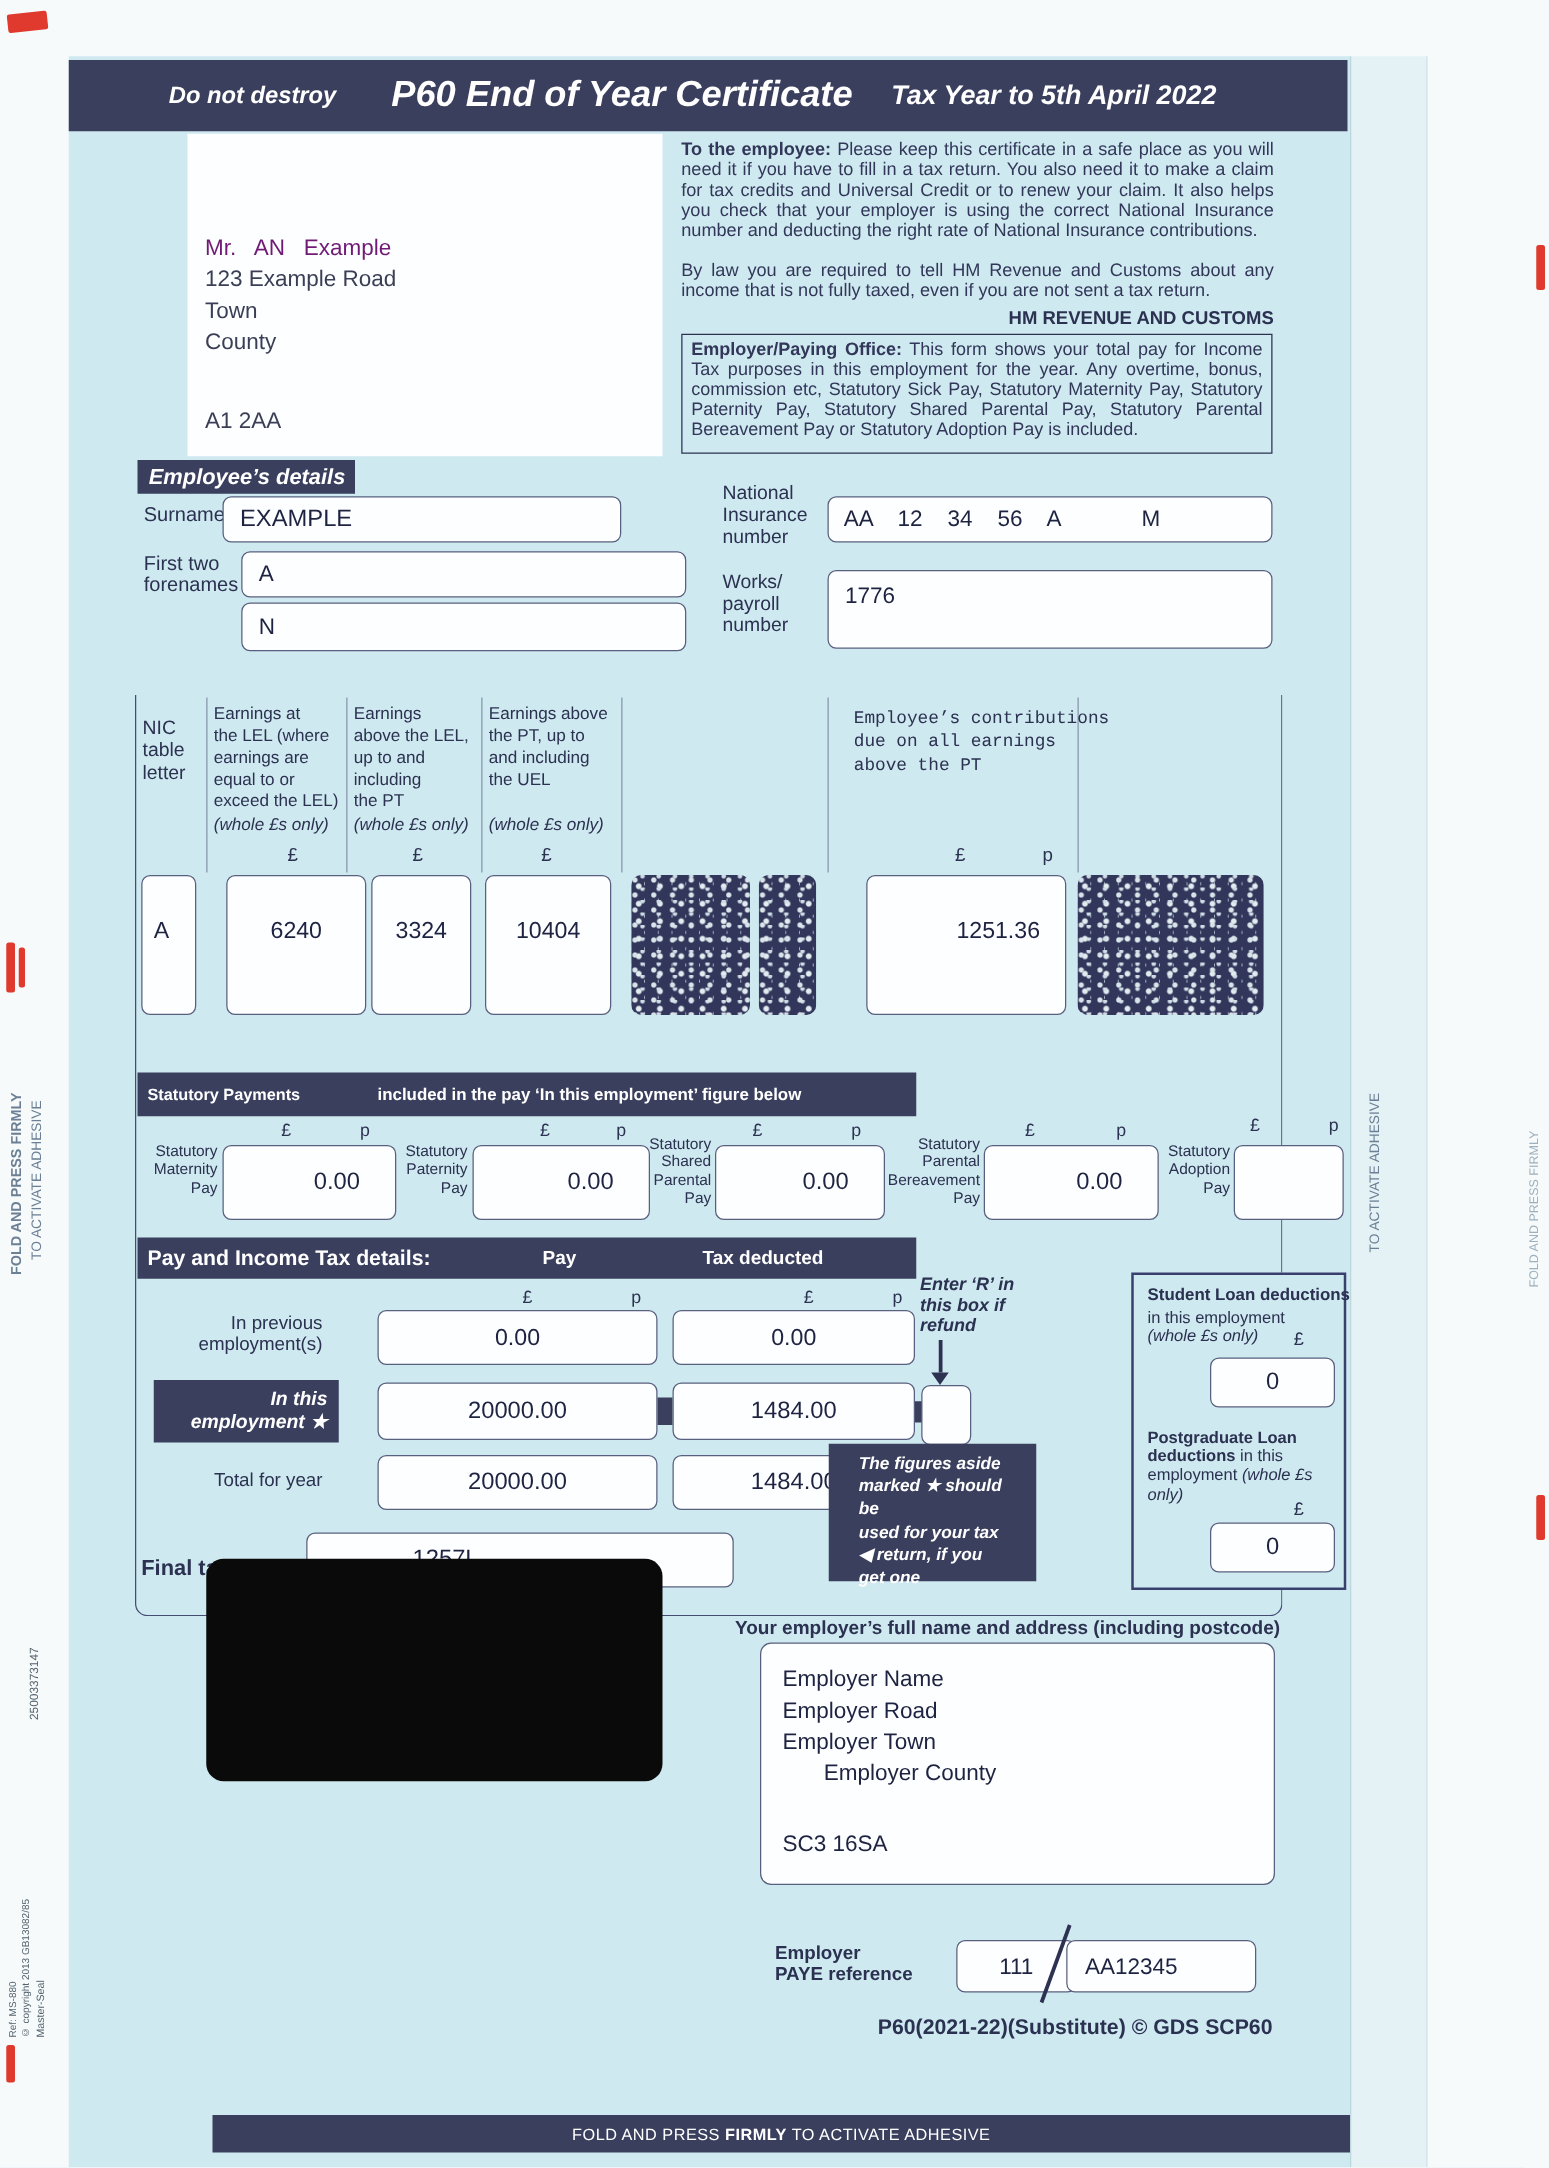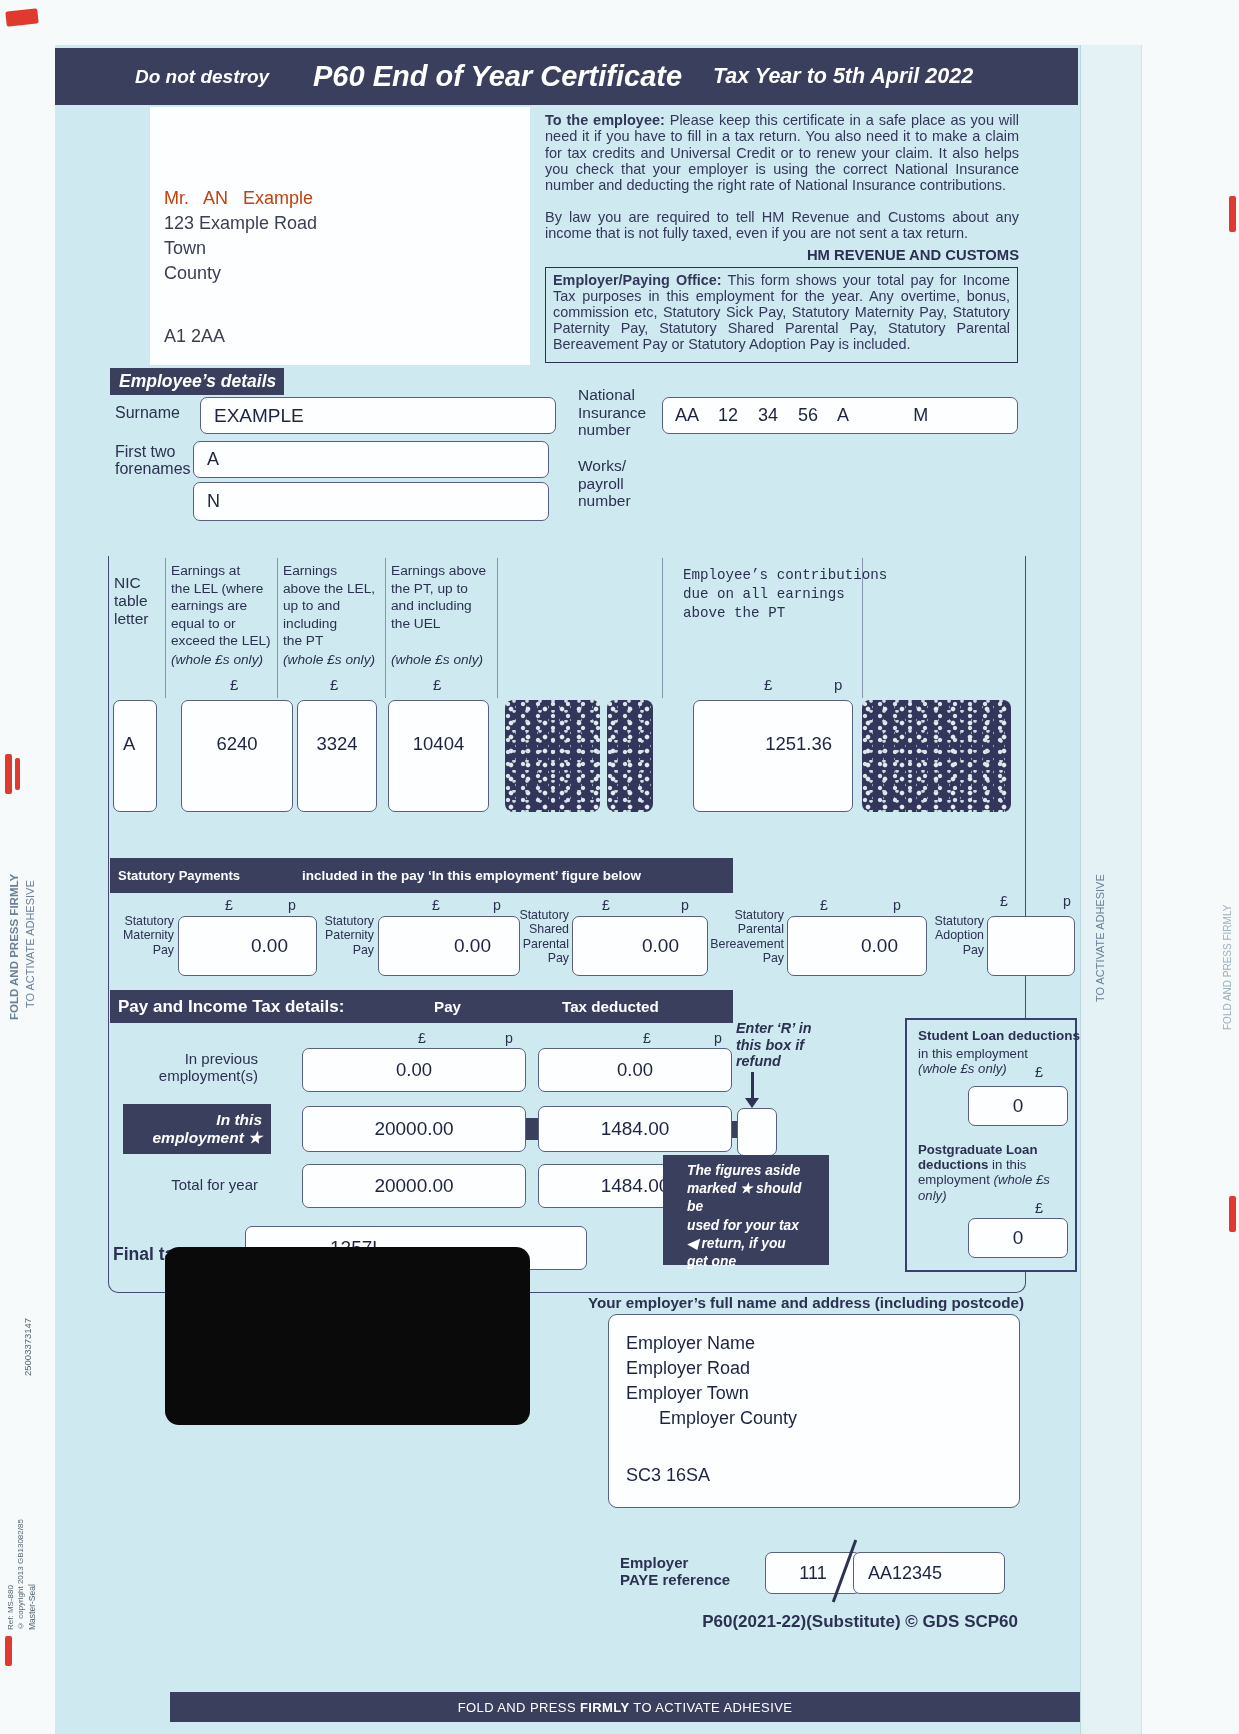--- a/index.html
+++ b/index.html
@@ -34,59 +34,62 @@
   <div class="abs" style="left:55px;top:45px;width:1025px;height:1689px;background:#cfe9f0;"></div>
   <div class="abs" style="left:1080px;top:45px;width:60px;height:1689px;background:#e4f2f6;border-left:1px solid #bcd6de;border-right:1px solid #cfe3e9;"></div>
 
   <div class="abs navy" style="left:55px;top:48px;width:1023px;height:57px;">
     <span class="abs b i" style="left:80px;top:0;line-height:57px;font-size:19px;white-space:nowrap;">Do not destroy</span>
     <span class="abs b i" style="left:258px;top:0;line-height:57px;font-size:29px;white-space:nowrap;">P60 End of Year Certificate</span>
     <span class="abs b i" style="left:658px;top:0;line-height:57px;font-size:21.5px;white-space:nowrap;">Tax Year to 5th April 2022</span>
   </div>
 
   <div class="abs" style="left:150px;top:107px;width:380px;height:258px;background:#fdfeff;"></div>
-  <div class="lbl" style="left:164px;top:188px;font-size:18px;white-space:pre;color:#c2410c;">Mr.   AN   Example</div>
+  <div class="lbl" style="left:164px;top:188px;font-size:18px;white-space:pre;color:#701a75;">Mr.   AN   Example</div>
   <div class="lbl" style="left:164px;top:213px;font-size:18px;color:#3a3f55;">123 Example Road</div>
   <div class="lbl" style="left:164px;top:238px;font-size:18px;color:#3a3f55;">Town</div>
   <div class="lbl" style="left:164px;top:263px;font-size:18px;color:#3a3f55;">County</div>
   <div class="lbl" style="left:164px;top:326px;font-size:18px;color:#3a3f55;">A1 2AA</div>
 
   <div class="lbl j" style="left:545px;top:112px;width:474px;font-size:14.5px;line-height:16.3px;color:#323759;">
     <span class="b">To the employee:</span><span> Please keep this certificate in a safe place as you will need it if you have to fill in a tax return. You also need it to make a claim for tax credits and Universal Credit or to renew your claim. It also helps you check that your employer is using the correct National Insurance number and deducting the right rate of National Insurance contributions.</span>
   </div>
   <div class="lbl j" style="left:545px;top:209px;width:474px;font-size:14.5px;line-height:16.3px;color:#323759;">By law you are required to tell HM Revenue and Customs about any income that is not fully taxed, even if you are not sent a tax return.</div>
   <div class="lbl r b" style="left:545px;top:247px;width:474px;font-size:14.8px;">HM REVENUE AND CUSTOMS</div>
   <div class="lbl j" style="left:545px;top:267px;width:457px;height:86px;border:1.6px solid #2d3252;padding:4px 7px;font-size:14.4px;line-height:16px;color:#323759;">
     <span class="b">Employer/Paying Office:</span><span> This form shows your total pay for Income Tax purposes in this employment for the year. Any overtime, bonus, commission etc, Statutory Sick Pay, Statutory Maternity Pay, Statutory Paternity Pay, Statutory Shared Parental Pay, Statutory Parental Bereavement Pay or Statutory Adoption Pay is included.</span>
   </div>
 
   <div class="abs navy" style="left:110px;top:368px;width:174px;height:27px;">
     <span class="abs b i" style="left:9px;line-height:27px;font-size:17.5px;white-space:nowrap;">Employee’s details</span>
   </div>
   <div class="lbl" style="left:115px;top:404px;font-size:16px;">Surname</div>
-  <div class="ibox" style="left:200px;top:397px;width:356px;height:37px;">
+  <div class="ibox" style="left:178px;top:397px;width:319px;height:37px;">
     <span class="val" style="padding-left:13px;">EXAMPLE</span>
   </div>
   <div class="lbl pre" style="left:578px;top:386px;font-size:15.5px;line-height:17.5px;">National
 Insurance
 number</div>
   <div class="ibox" style="left:662px;top:397px;width:356px;height:37px;">
     <span class="prs" style="padding-left:12px;font-size:18px;">AA    12    34    56    A             M</span>
   </div>
   <div class="lbl pre" style="left:115px;top:443px;font-size:16px;line-height:17px;">First two
 forenames</div>
   <div class="ibox" style="left:193px;top:441px;width:356px;height:37px;">
     <span style="padding-left:13px;font-size:18px;">A</span>
   </div>
   <div class="ibox" style="left:193px;top:482px;width:356px;height:39px;">
     <span style="padding-left:13px;font-size:18px;">N</span>
   </div>
   <div class="lbl pre" style="left:578px;top:457px;font-size:15.5px;line-height:17.5px;">Works/
 payroll
 number</div>
+  <div class="ibox" style="left:662px;top:456px;width:356px;height:63px;align-items:flex-start;">
+    <span style="padding:9px 0 0 13px;font-size:18px;">1776</span>
+  </div>
 
 
   <div class="abs" style="left:108px;top:556px;width:916px;height:736px;border-left:1.5px solid #454c74;border-right:1.5px solid #454c74;border-bottom:1.5px solid #454c74;border-radius:0 0 10px 10px;"></div>
 
   <div class="vline" style="left:165px;top:558px;height:140px;"></div>
   <div class="vline" style="left:277px;top:558px;height:140px;"></div>
   <div class="vline" style="left:385px;top:558px;height:140px;"></div>
   <div class="vline" style="left:497px;top:558px;height:140px;"></div>
   <div class="vline" style="left:662px;top:558px;height:140px;"></div>
   <div class="vline" style="left:862px;top:558px;height:140px;"></div>

